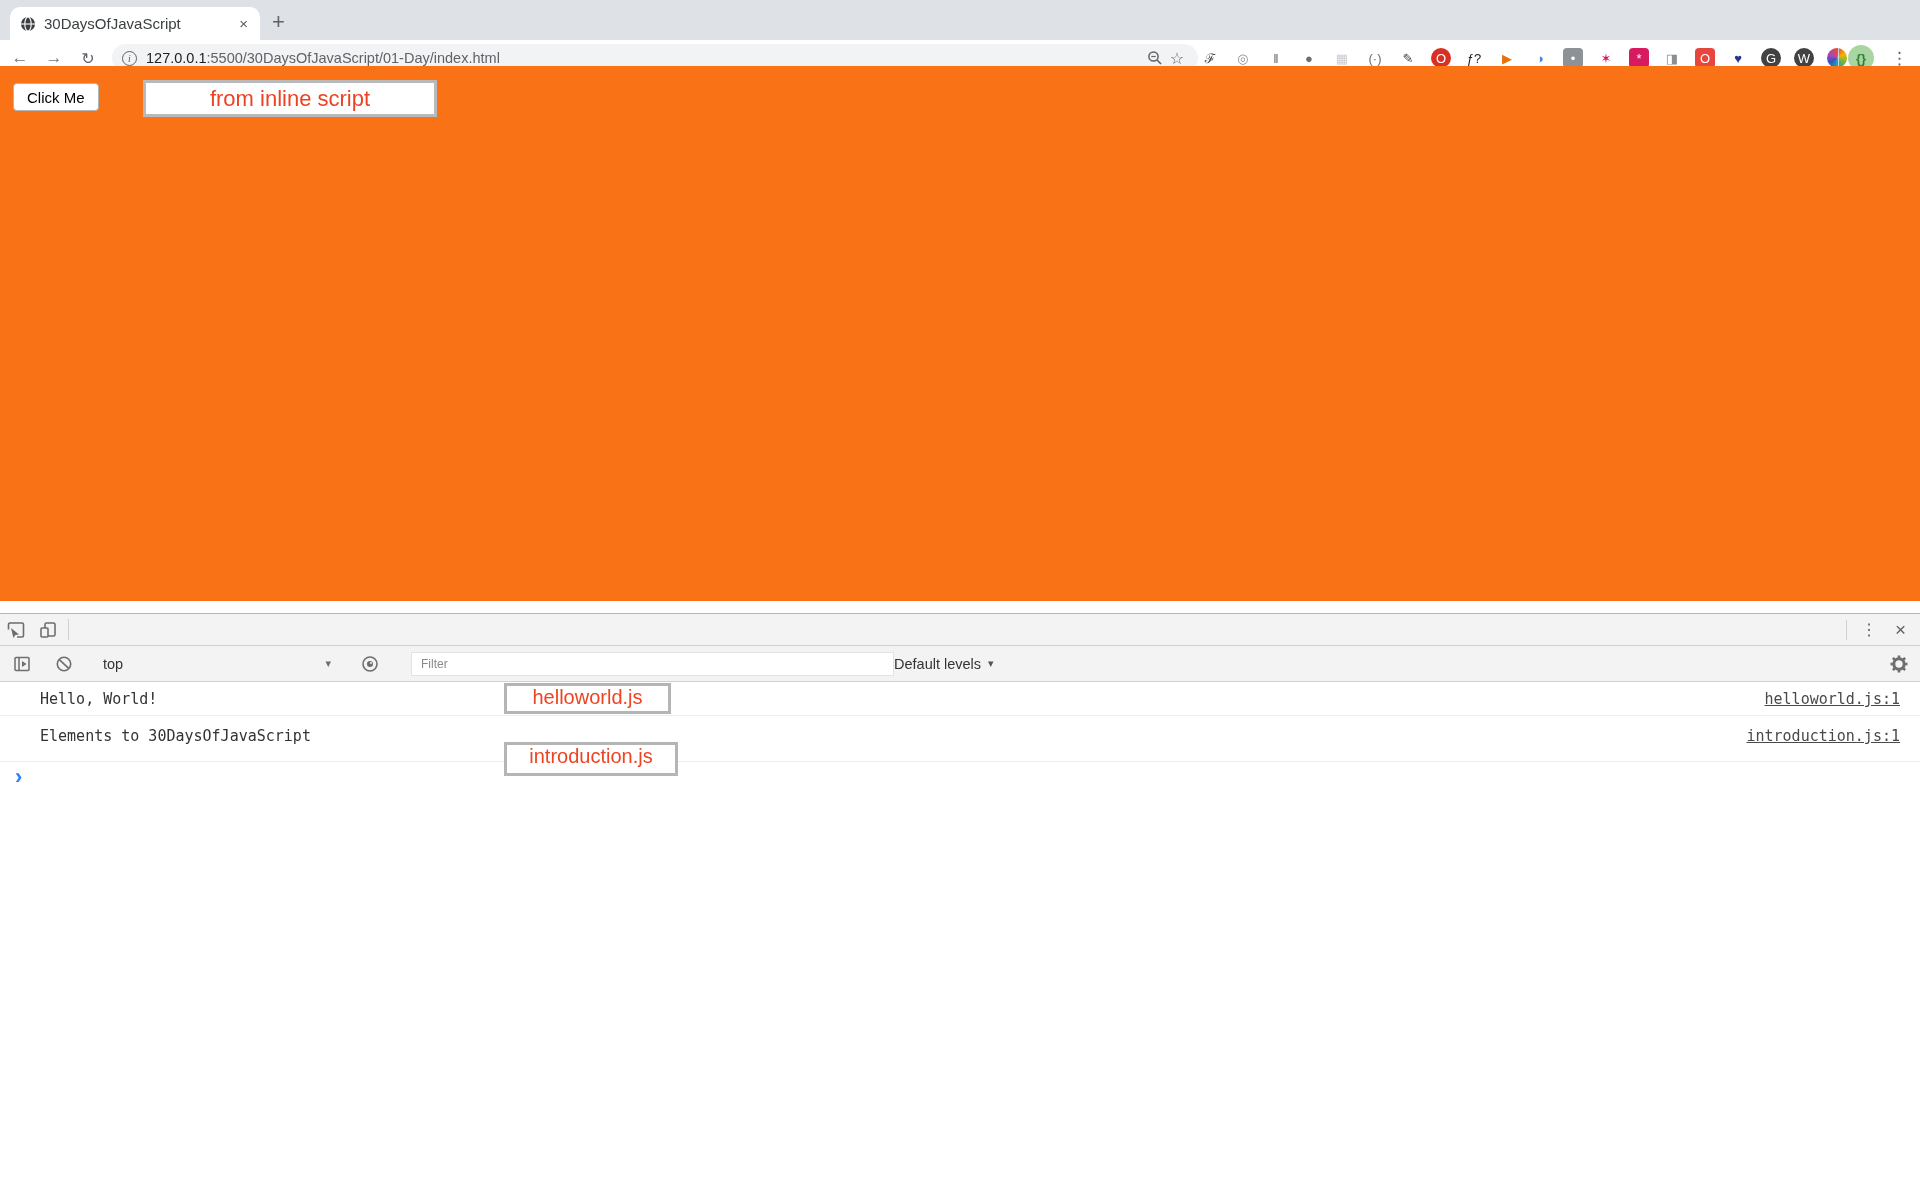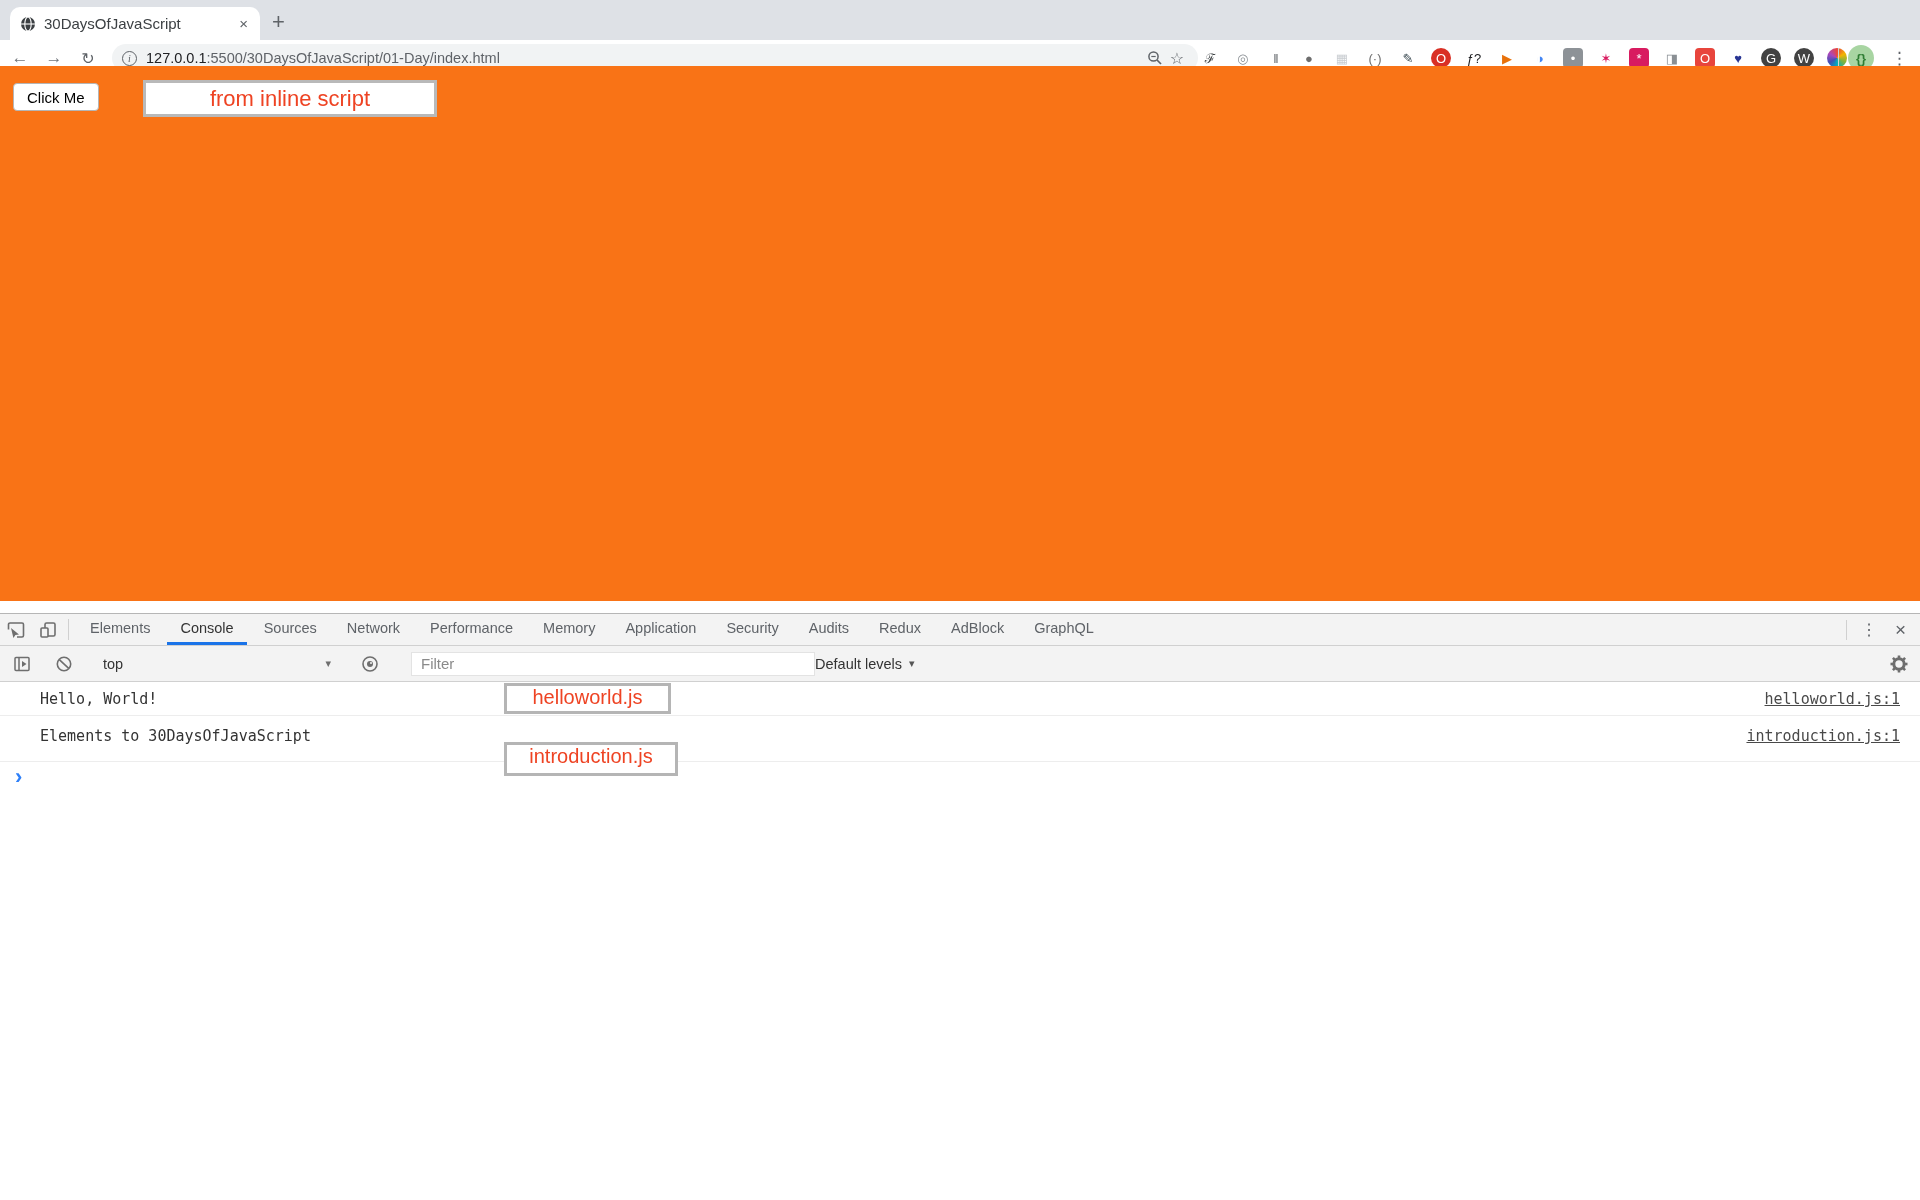--- a/index.html
+++ b/index.html
@@ -46,21 +46,21 @@
   .dt-tabs { display:flex; align-items:stretch; margin-left:4px; }
   .dt-tab { padding:0 13px; display:flex; align-items:center; font-size:14.5px; color:#5f6368; border-bottom:3px solid transparent; margin-right:4px; }
   .dt-tab.active { color:#333; border-bottom-color:#1a73e8; }
   .dt-tabbar-right { position:absolute; right:6px; top:0; height:31px; display:flex; align-items:center; gap:4px; }
   .dt-x { color:#5f6368; font-size:19px; padding:0 8px; }
   .dt-kebab { color:#5f6368; font-size:16px; padding:0 6px; }
 
   .dt-toolbar { position:relative; height:36px; background:#f3f3f3; border-bottom:1px solid #d0d0d0; display:flex; align-items:center; }
   .ctx-select { width:252px; height:100%; display:flex; align-items:center; padding:0 10px 0 14px; font-size:14.5px; color:#333; }
   .ctx-select .caret { margin-left:auto; color:#6e6e6e; font-size:11px; }
-  .filter-input { width:404px; height:24px; border:1px solid #e3e3e3; background:#fff; margin-left:12px; padding:0 9px; font-size:15px; color:#6d28d9; font-family:"Liberation Sans", sans-serif; }
+  .filter-input { width:483px; height:24px; border:1px solid #e3e3e3; background:#fff; margin-left:12px; padding:0 9px; font-size:12px; color:#6d28d9; font-family:"Liberation Sans", sans-serif; }
   .filter-input::placeholder { color:#8a8a8a; }
   .levels { font-size:14.5px; color:#333; display:flex; align-items:center; gap:7px; }
   .levels .caret { color:#555; font-size:11px; }
   .dt-toolbar-right { margin-left:auto; display:flex; align-items:center; height:100%; }
 
   .console-rows { position:relative; background:#fff; }
   .console-row { position:relative; border-bottom:1px solid #ededed; font-family:"DejaVu Sans Mono", monospace; font-size:15px; color:#333; }
   .row-1 { height:34px; }
   .row-2 { height:46px; }
   .msg-text { position:absolute; left:40px; top:8px; white-space:pre; }
@@ -156,34 +156,20 @@
             <path d="M5 8 l8 6.5 -3.6.4 -2 3.2 z" fill="#6e6e6e"></path>
           </svg>
       </span>
       <span class="dt-iconbtn">
         <svg width="20" height="20" viewBox="0 0 20 20">
             <rect x="7" y="3" width="10" height="13" rx="1.5" fill="none" stroke="#6e6e6e" stroke-width="1.6"></rect>
             <rect x="3" y="8" width="7" height="9" rx="1" fill="#f3f3f3" stroke="#6e6e6e" stroke-width="1.6"></rect>
           </svg>
       </span>
       <span class="dt-sep"></span>
-      <div class="dt-tabs">
-          <div class="dt-tab">Elements</div>
-          <div class="dt-tab active">Console</div>
-          <div class="dt-tab">Sources</div>
-          <div class="dt-tab">Network</div>
-          <div class="dt-tab">Performance</div>
-          <div class="dt-tab">Memory</div>
-          <div class="dt-tab">Application</div>
-          <div class="dt-tab">Security</div>
-          <div class="dt-tab">Audits</div>
-          <div class="dt-tab">Redux</div>
-          <div class="dt-tab">AdBlock</div>
-          <div class="dt-tab">GraphQL</div>
-        </div>
       <div class="dt-tabbar-right">
         <span class="dt-sep" style="height:20px"></span>
         <span class="dt-kebab">⋮</span>
         <span class="dt-x">×</span>
       </div>
     </div>
 
     <div class="dt-toolbar">
       <span class="dt-iconbtn" style="margin-left:6px">
         <svg width="20" height="20" viewBox="0 0 20 20">

